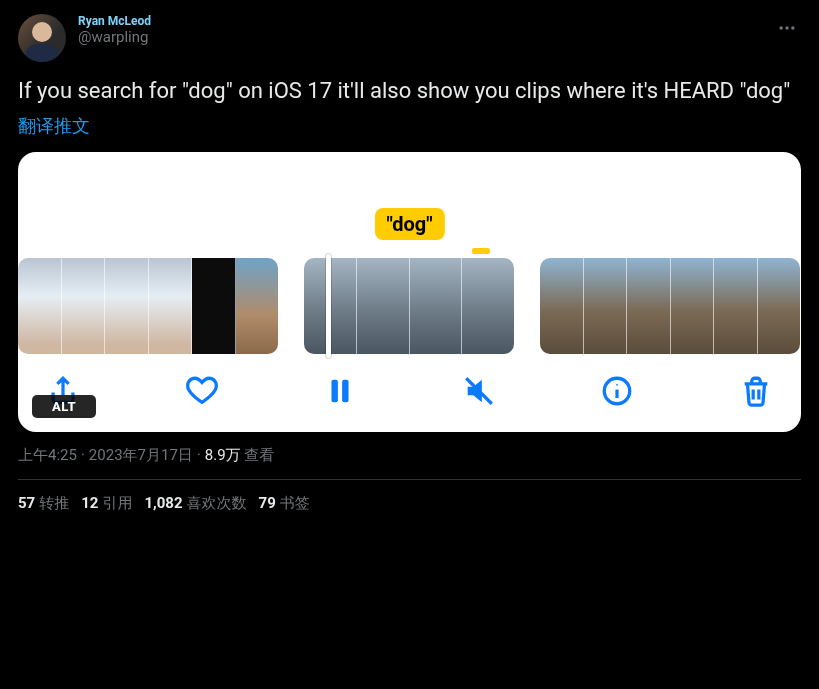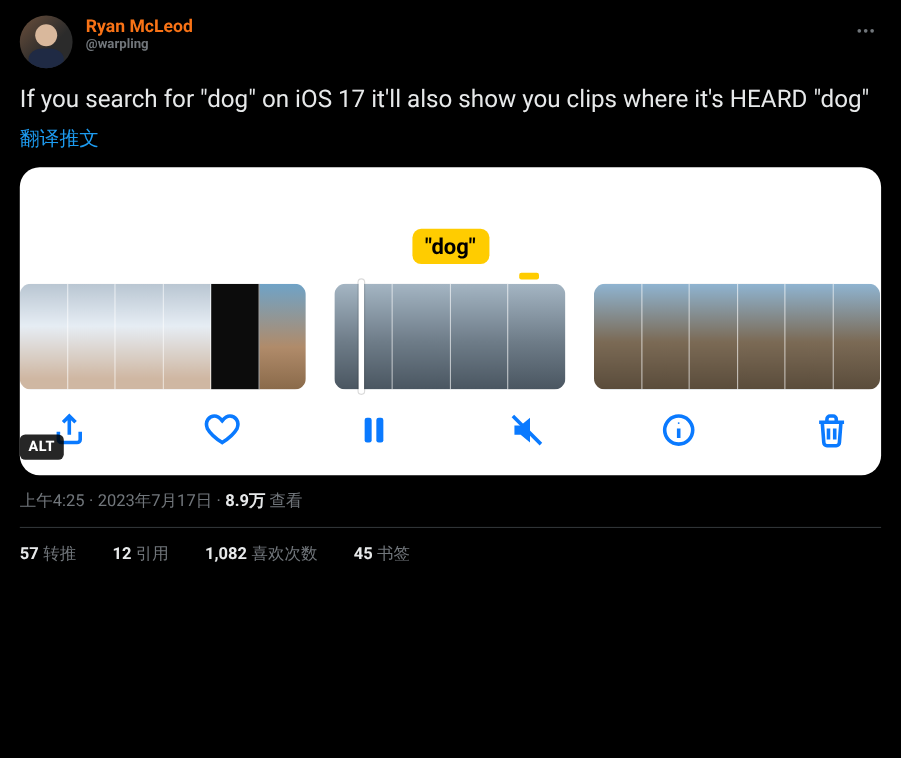--- a/index.html
+++ b/index.html
@@ -37,22 +37,22 @@
     width:20px; height:20px; border-radius:50%;
     background:#d9b89c;
   }
   .avatar::before{
     content:"";
     position:absolute; left:8px; bottom:-6px;
     width:32px; height:24px; border-radius:40% 40% 0 0;
     background:#1f2a44;
   }
   .names { line-height: 1.2; }
-  .display-name { font-weight: 700; font-size: 16px; color:#f97316; }
-  .handle { color:#71767b; font-size:12px;font-weight:bold; }
+  .display-name { font-weight: 700; font-size: 12px; color:#7dd3fc; }
+  .handle { color:#71767b; font-size:15px; }
   .more {
     position:absolute; right:0; top:0;
     color:#71767b; cursor:pointer;
     padding:4px;
   }
   .more svg { width:20px; height:20px; fill:#71767b; }
   .body-text {
     margin-top: 14px;
     font-size: 22px;
     line-height: 1.35;
@@ -144,45 +144,45 @@
   }
   .tool-btn {
     color:#0a7aff;
     cursor:pointer;
     display:flex; align-items:center; justify-content:center;
   }
   .tool-btn svg{ width:34px; height:34px; stroke:#0a7aff; fill:none; stroke-width:2.3; }
   .tool-btn.fill svg{ fill:#0a7aff; stroke:none; }
   .alt-badge{
     position:absolute;
-    left:0; bottom:14px;
+    left:14px; bottom:14px;
     background:rgba(0,0,0,0.85);
     color:#fff;
     font-weight:800;
     font-size:13px;
-    padding:4px 8px;
+    padding:4px 20px;
     border-radius:5px;
     letter-spacing:0.5px;
     text-align:center;
   }
   .meta-row{
     margin-top:14px;
     color:#71767b;
     font-size:15px;
   }
   .meta-row .sep{ margin:0 4px; }
-  .views-count{ color:#e7e9ea; font-weight:700; }
+  .views-count{ color:#e7e9ea; font-weight:400; }
   .divider{
     border:none;
     border-top:1px solid #2f3336;
     margin:14px 0 0 0;
   }
   .stats-row{
     display:flex;
-    gap:33px;
+    gap:12px;
     padding:14px 0 0 0;
     color:#71767b;
     font-size:15px;
   }
   .stat .num{ color:#e7e9ea; font-weight:700; margin-right:4px;}
 </style>
 </head>
 <body>
 
 <div class="tweet">
@@ -281,16 +281,16 @@
   <div class="meta-row">
     <span>上午4:25</span><span class="sep">·</span><span>2023年7月17日</span><span class="sep">·</span><span class="views-count">8.9万</span> <span>查看</span>
   </div>
 
   <hr class="divider">
 
   <div class="stats-row">
     <div class="stat"><span class="num">57</span><span>转推</span></div>
     <div class="stat"><span class="num">12</span><span>引用</span></div>
     <div class="stat"><span class="num">1,082</span><span>喜欢次数</span></div>
-    <div class="stat"><span class="num">45</span><span>书签</span></div>
+    <div class="stat"><span class="num">79</span><span>书签</span></div>
   </div>
 
 </div>
 
 </body></html>

